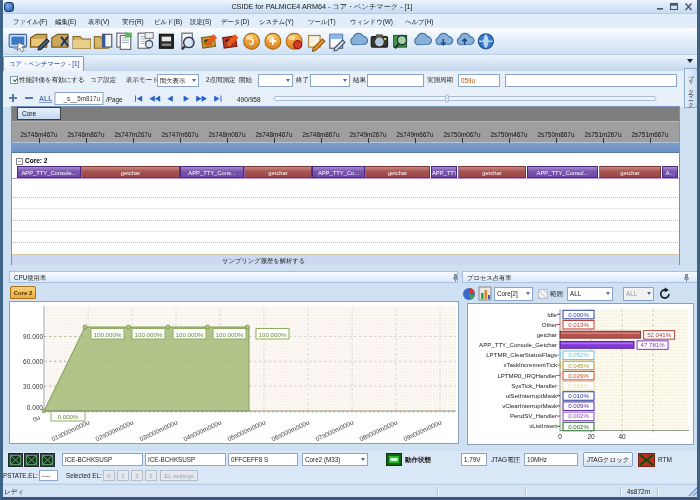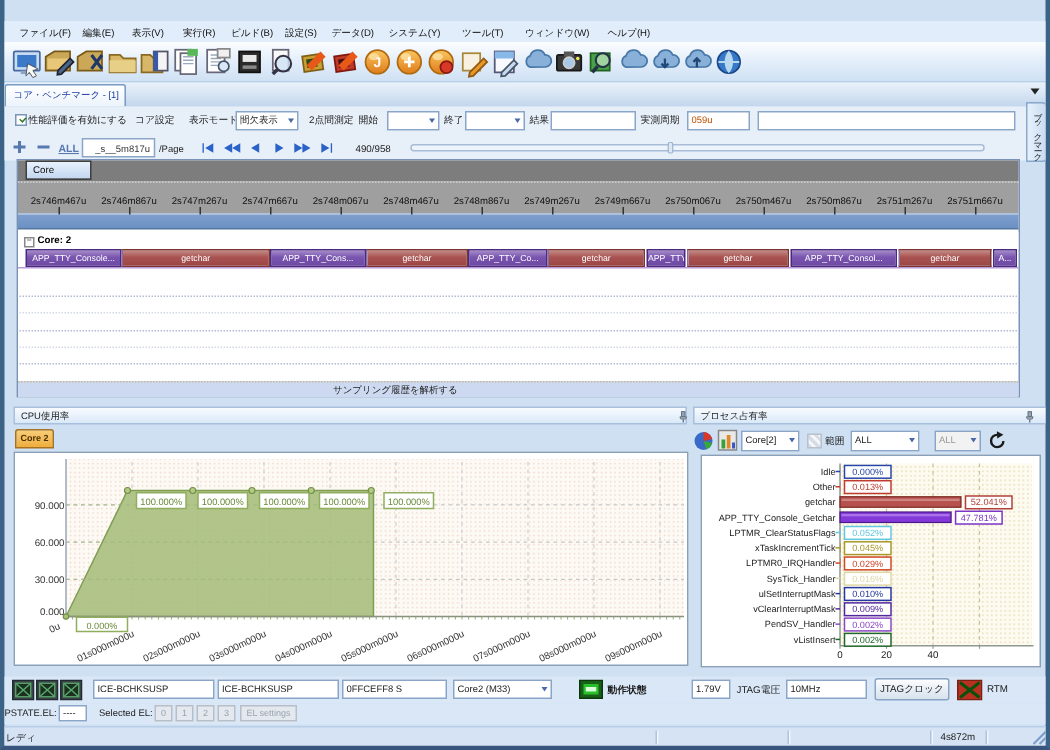--- a/index.html
+++ b/index.html
@@ -42,20 +42,30 @@
 #lchart{left:6px;top:301px;width:450px;height:143px;background:#fff;border:1px solid #8aa0b8}
 #rchart{left:464px;top:303px;width:227px;height:142px;background:#fff;border:1px solid #8aa0b8}
 
 #brow1{left:-3px;top:451px;width:700px;height:18px;background:#d9e7f7}
 #brow2{left:-3px;top:469px;width:700px;height:14px;background:#d9e7f7;font-size:6.3px;color:#222}
 #sbar{left:-3px;top:484px;width:700px;height:14px;background:#d5e3f4;border-top:1px solid #b8cde6;font-size:6.5px;color:#222}
 .scell{position:absolute;top:2px;bottom:2px;border-left:1px solid #b0c4dc;border-right:1px solid #f0f6fc}
 .dbtn{position:absolute;top:1px;height:11px;background:#e4e9ef;border:1px solid #b8bec8;color:#9aa2ac;font-size:6px;text-align:center;line-height:10px}
 </style></head><body>
 <div id="app">
+<div class="abs" id="titlebar">
+ <div id="appico"></div>
+ <div id="title">CSIDE for PALMiCE4 ARM64 - コア・ベンチマーク - [1]</div>
+ <svg width="40" height="10" viewBox="0 0 40 10" style="position:absolute;left:656px;top:2px">
+ <rect x="1" y="6" width="6" height="1.6" fill="#49596b"></rect>
+ <rect x="14.5" y="1.5" width="7" height="6" fill="none" stroke="#49596b" stroke-width="1.1"></rect>
+        <rect x="14.5" y="1.5" width="7" height="2.2" fill="#49596b"></rect>
+ <path d="M29.5 1.5 L35.5 8 M35.5 1.5 L29.5 8" stroke="#49596b" stroke-width="1.4"></path>
+</svg>
+</div>
 <div class="abs" id="menubar">
  <span style="left:13px">ファイル(F)</span>
       <span style="left:55px">編集(E)</span>
       <span style="left:88px">表示(V)</span>
       <span style="left:122px">実行(R)</span>
       <span style="left:154px">ビルド(B)</span>
       <span style="left:190px">設定(S)</span>
       <span style="left:221px">データ(D)</span>
       <span style="left:259px">システム(Y)</span>
       <span style="left:308px">ツール(T)</span>

